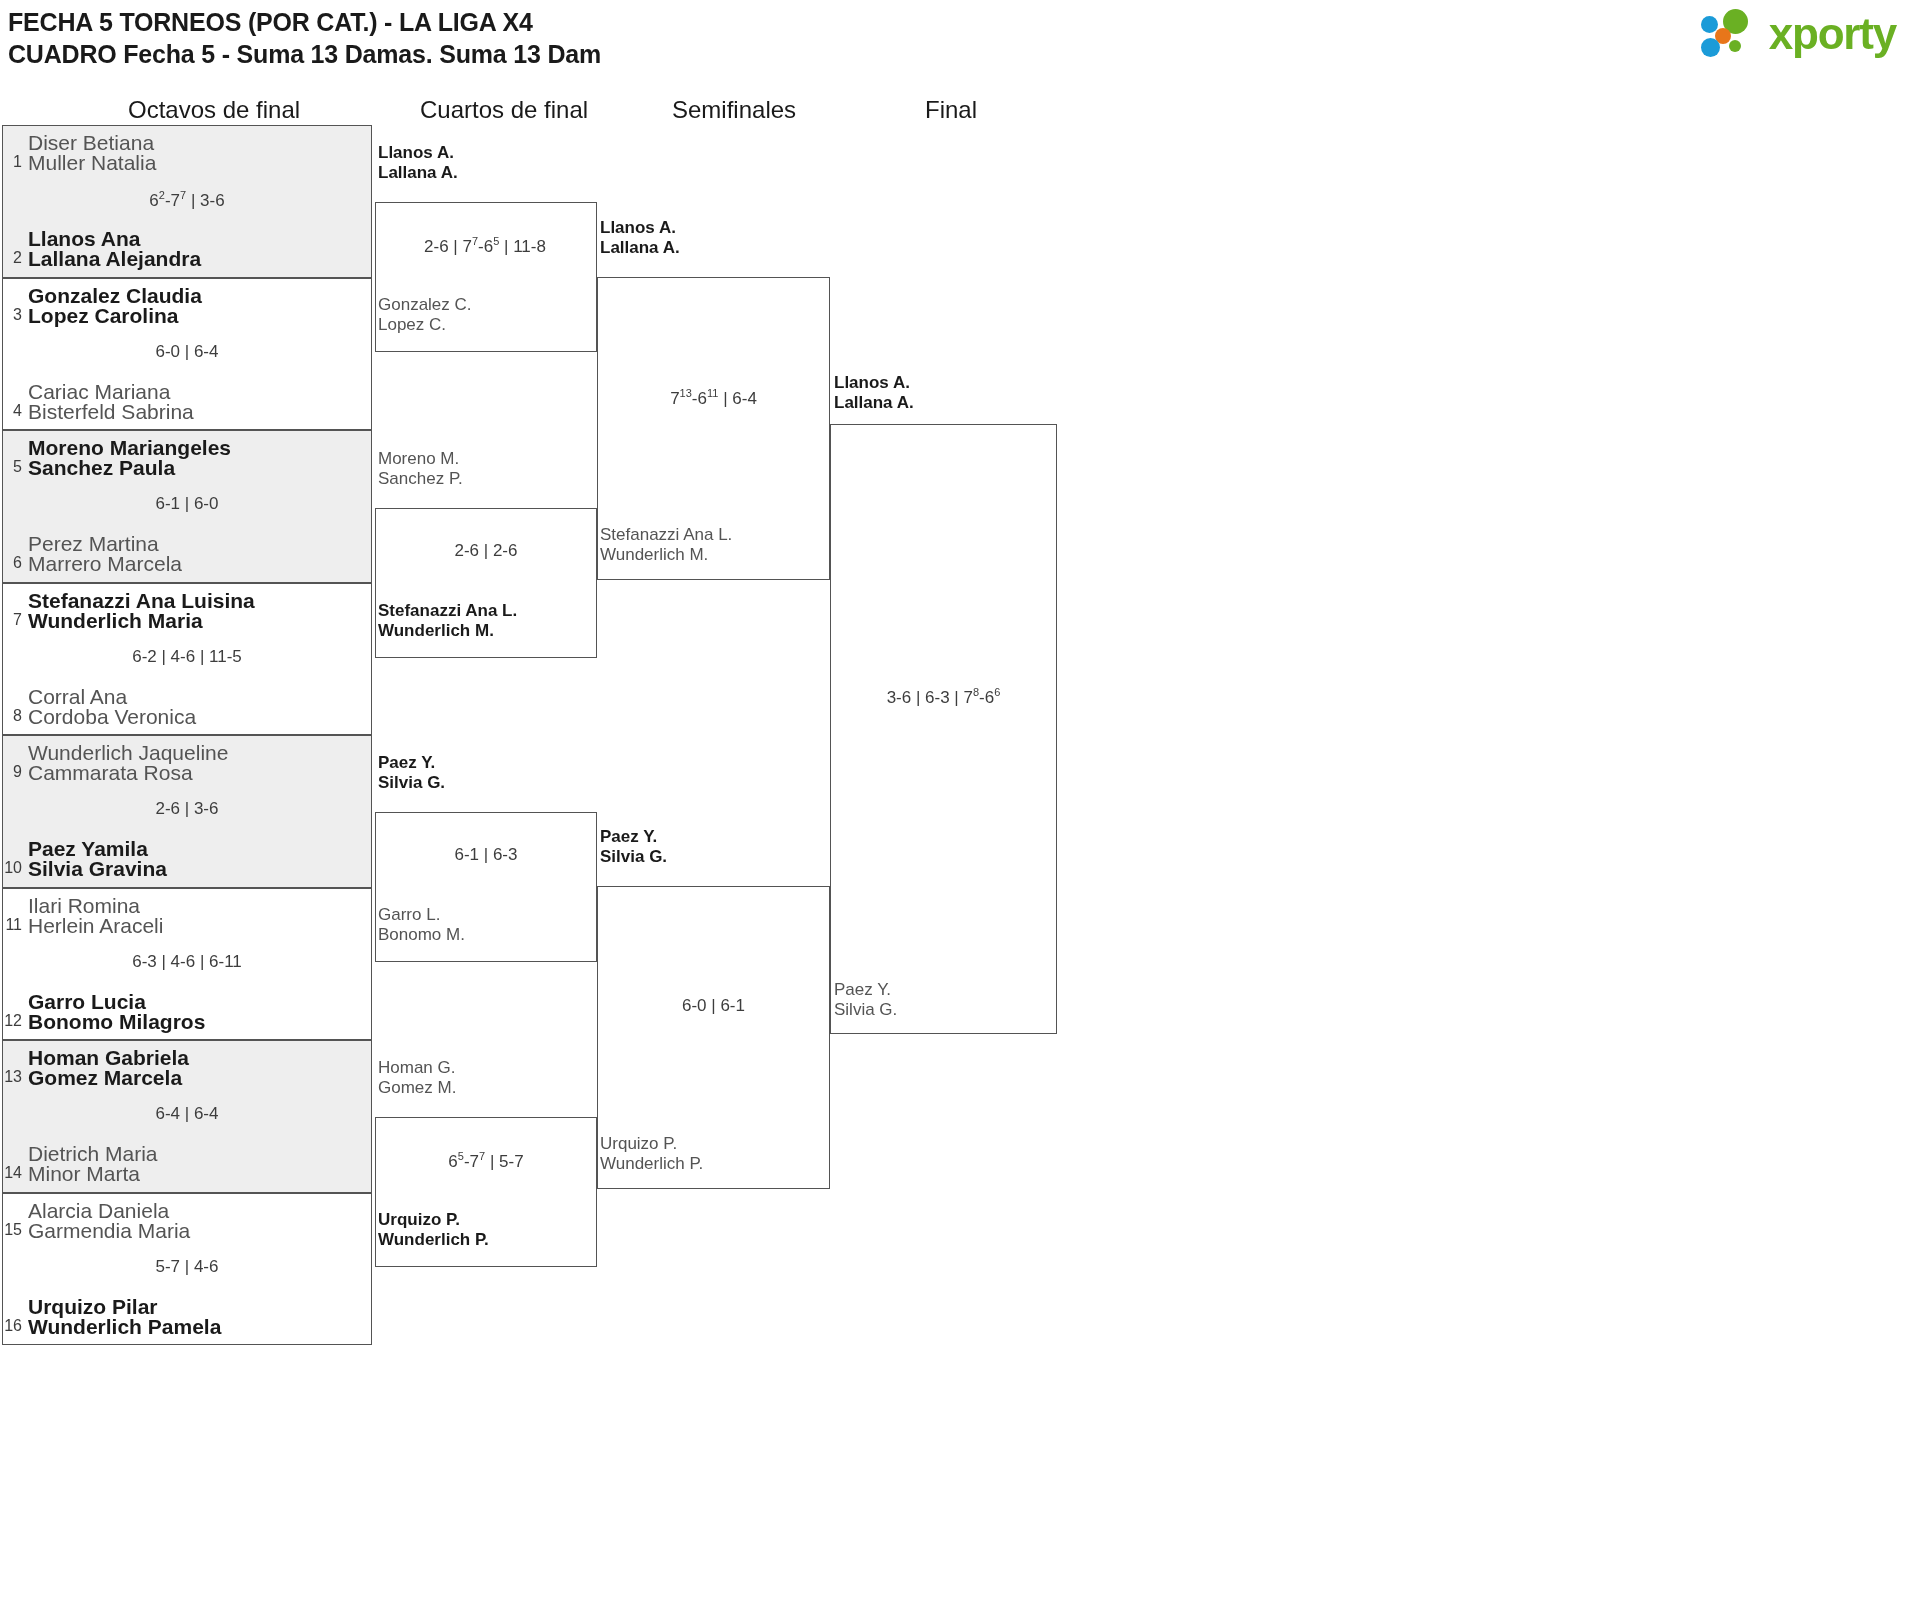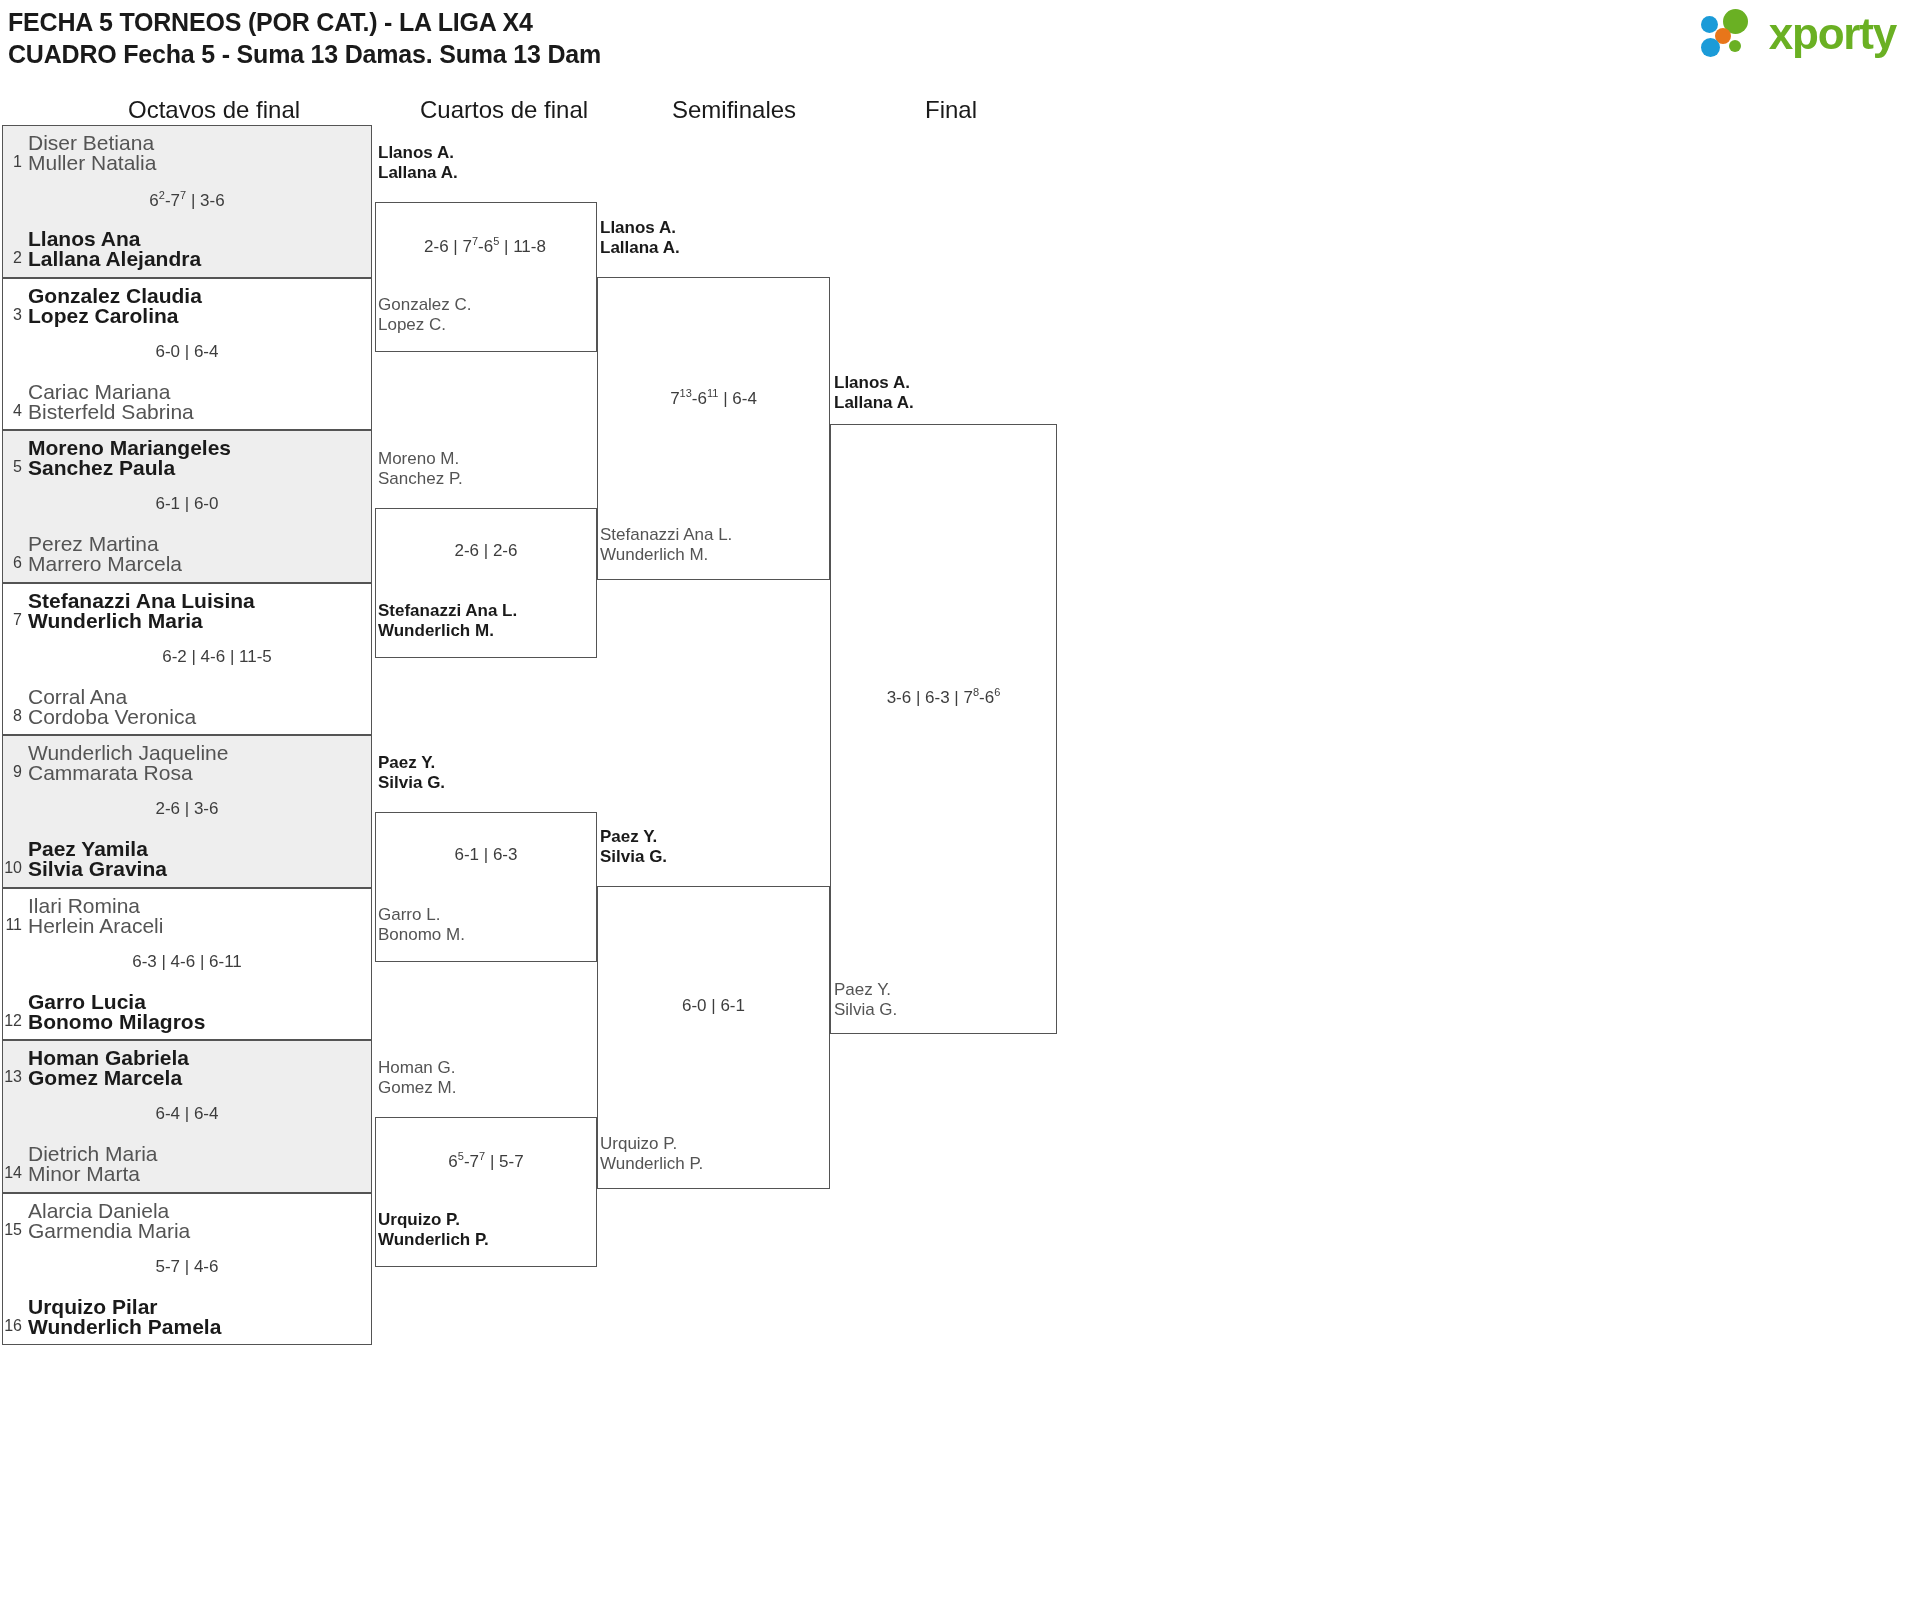--- a/index.html
+++ b/index.html
@@ -158,21 +158,21 @@
       </div>
       <div class="r16-slotband plain" style="top: 457.5px; height: 152.5px;"></div>
       <div class="r16-border" style="top: 457.5px; height: 152.5px;"></div>
       <div class="r16-team" style="top: 465.5px;">
         <div class="seed">7</div>
         <div class="names winner">
           <span>Stefanazzi Ana Luisina</span>
           <span>Wunderlich Maria</span>
         </div>
       </div>
-      <div class="r16-score" style="top: 521.5px; margin-left: 30px;">6-2 | 4-6 | 11-5</div>
+      <div class="r16-score" style="top: 521.5px;">6-2 | 4-6 | 11-5</div>
       <div class="r16-team" style="top: 561.5px;">
         <div class="seed">8</div>
         <div class="names loser">
           <span>Corral Ana</span>
           <span>Cordoba Veronica</span>
         </div>
       </div>
       <div class="r16-slotband shaded" style="top: 610px; height: 152.5px;"></div>
       <div class="r16-border" style="top: 610px; height: 152.5px;"></div>
       <div class="r16-team" style="top: 618px;">

